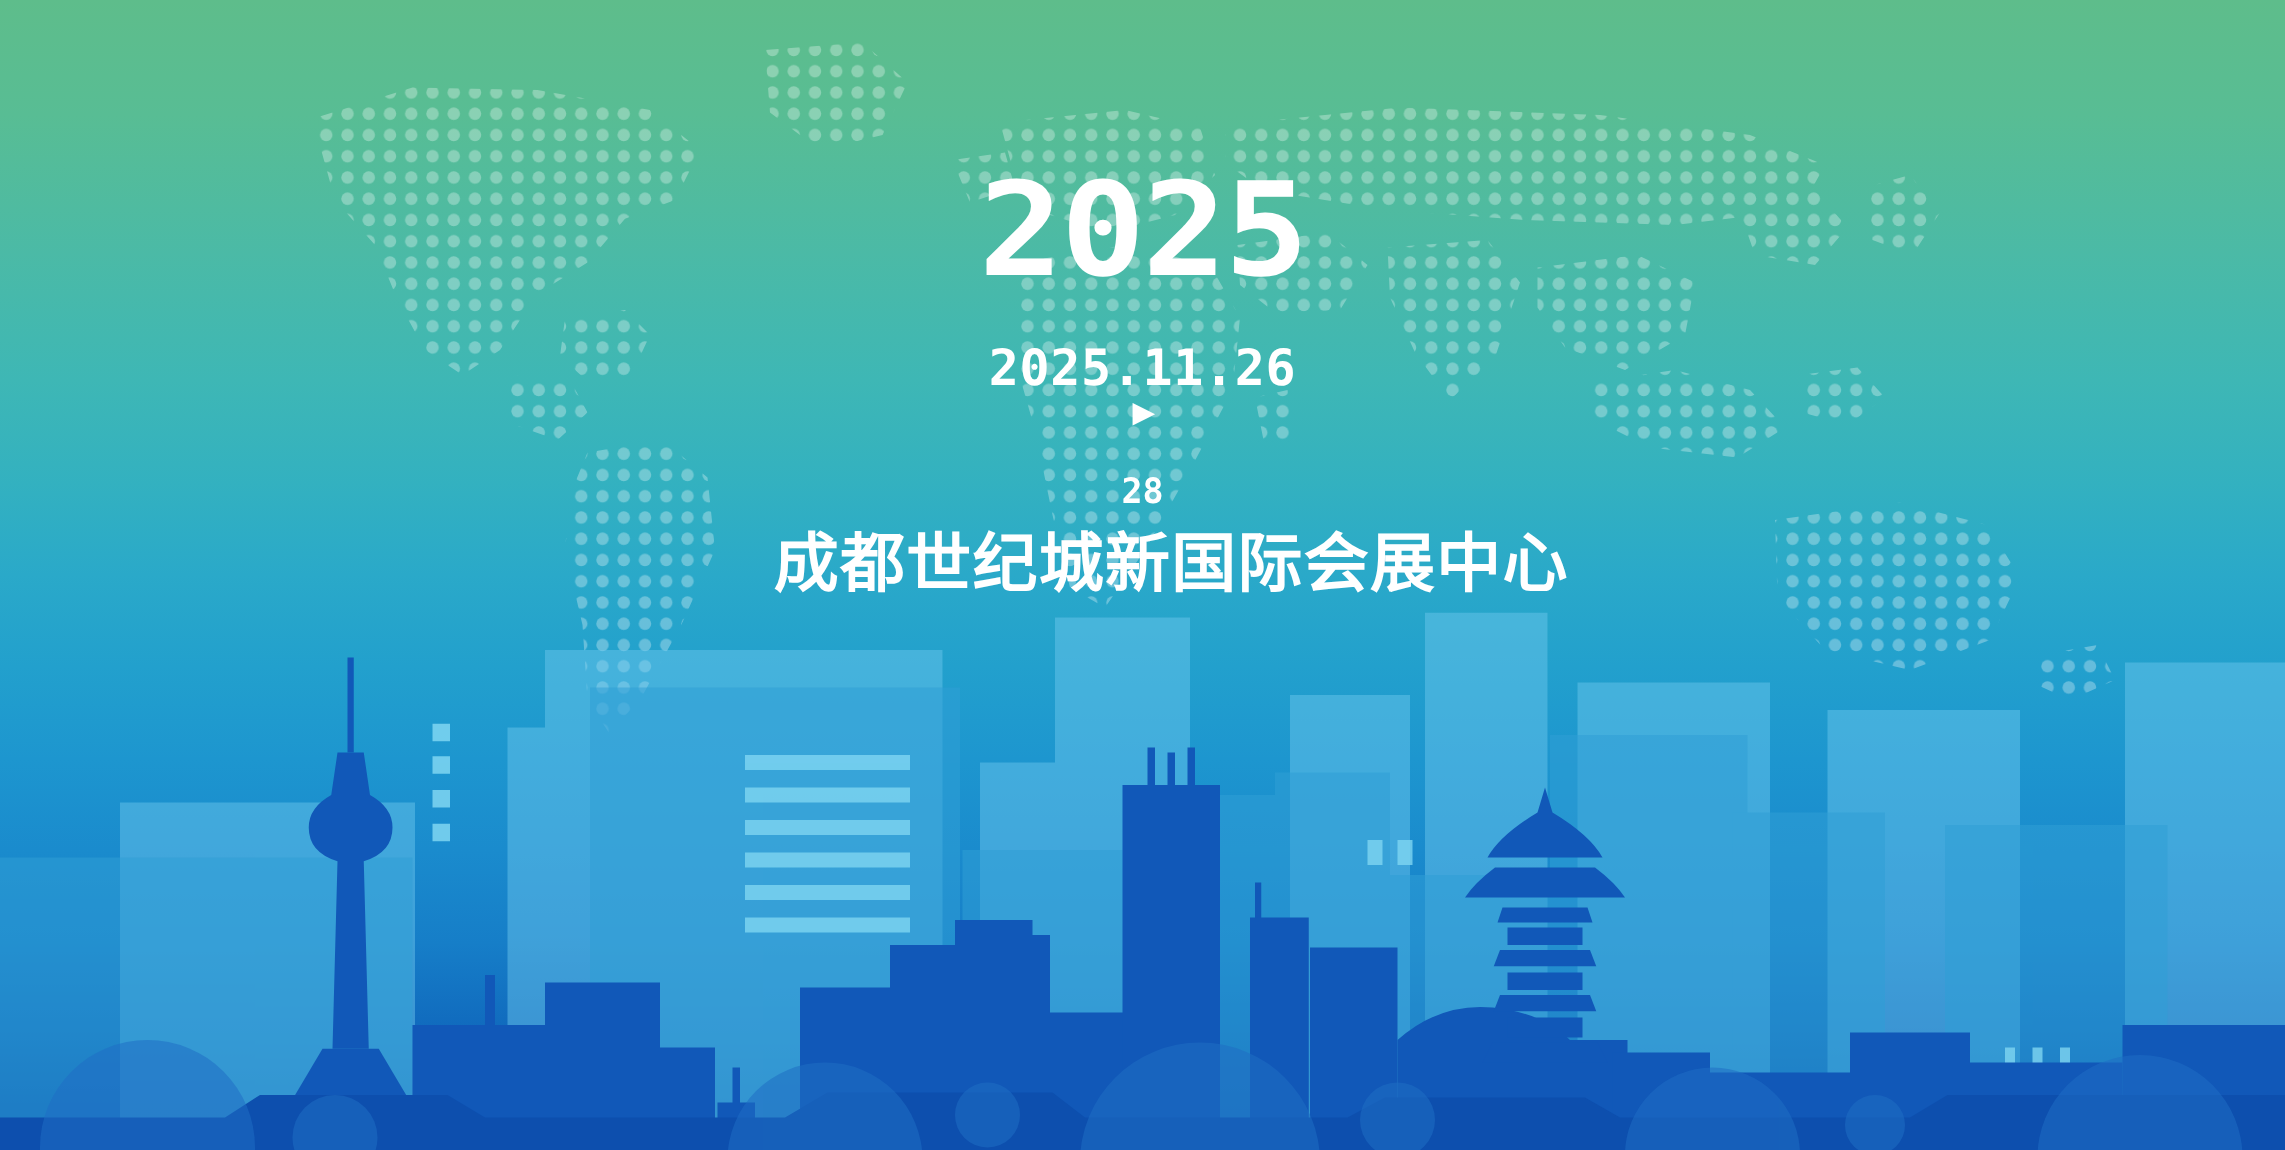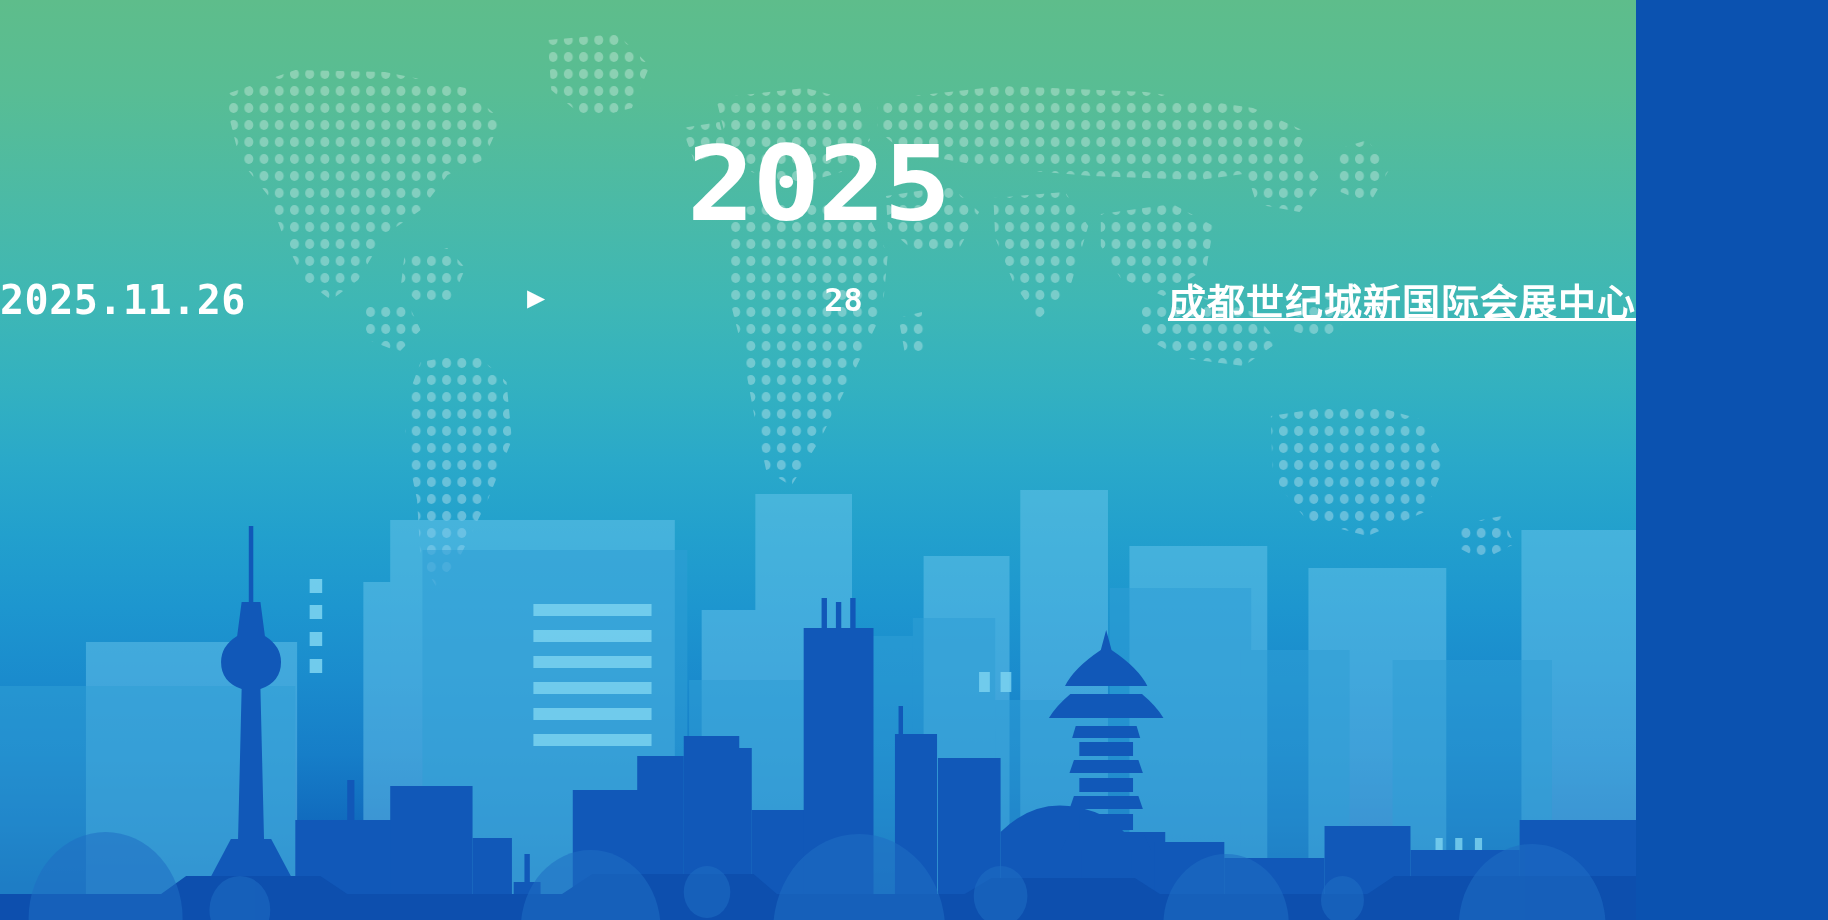--- a/index.html
+++ b/index.html
@@ -1,21 +1,21 @@
 <!DOCTYPE html>
 <html lang="zh-CN"><head>
 <meta charset="utf-8">
 <title>2025 城市生命线数智化建设大会</title>
 <style>
   html,body{margin:0;padding:0;background:#0b52b0;}
   *{box-sizing:border-box;}
 
   .banner{
     position:relative;
-    width:1636px;
+    width:1828px;
     height:920px;
     overflow:hidden;
     font-family:"Liberation Sans","DejaVu Sans",sans-serif;
     background:linear-gradient(180deg,
         #5ebd8b 0%,
         #58bd94 10%,
         #4bbaa6 22%,
         #3eb7b5 33%,
         #33b1c0 42%,
         #2aa9c9 50%,
@@ -94,51 +94,52 @@
     letter-spacing:2px;
     font-family:"Liberation Sans","DejaVu Sans",sans-serif;
     text-shadow:0 2px 7px rgba(6,60,110,.18);
   }
 
   .meta{
     margin:0;
     padding-top:36px;
     display:flex;
     align-items:center;
-    justify-content:space-between;
+    justify-content:center;
     gap:0;
     color:#ffffff;
+    flex-direction:column;
   }
   .date{
     font-size:40px;
     font-weight:700;
     letter-spacing:.5px;
     font-family:"DejaVu Sans Mono","Liberation Mono",monospace;
     white-space:nowrap;
   }
   .arrow{
     display:inline-block;
     font-size:30px;
     line-height:1;
     margin:0 14px 0 16px;
     transform:translateY(-2px);
   }
   .dateend{
-    font-size:32px;
+    font-size:28px;
     font-weight:700;
     font-family:"DejaVu Sans Mono","Liberation Mono",monospace;
+    margin-top:28px;
   }
   .venue{
-    font-size:38px;
+    font-size:52px;
     font-weight:700;
     letter-spacing:1px;
     margin-left:46px;
     font-family:"Liberation Sans","DejaVu Sans",sans-serif;
     white-space:nowrap;
-    text-decoration:underline;
   }
 </style>
 </head>
 <body>
 
 <div class="banner">
 
   <div class="dotfield">
     <svg viewBox="0 0 1828 600" preserveAspectRatio="none" aria-hidden="true">
       <defs>

